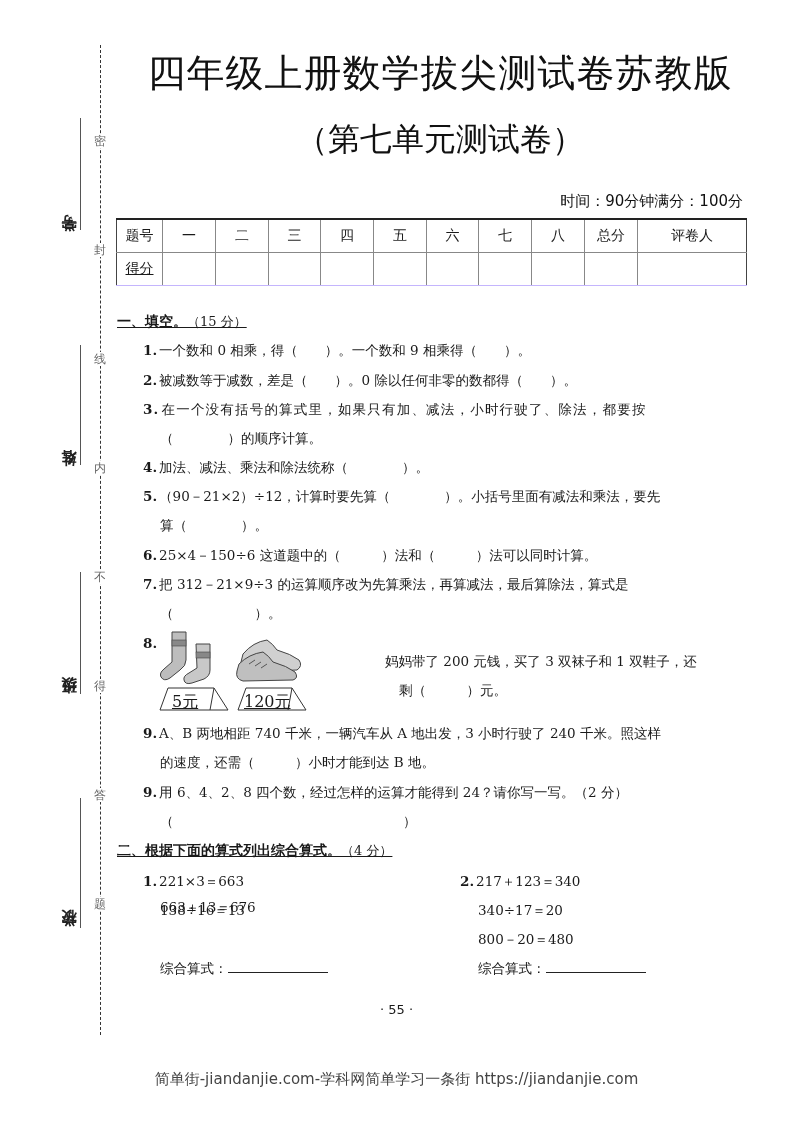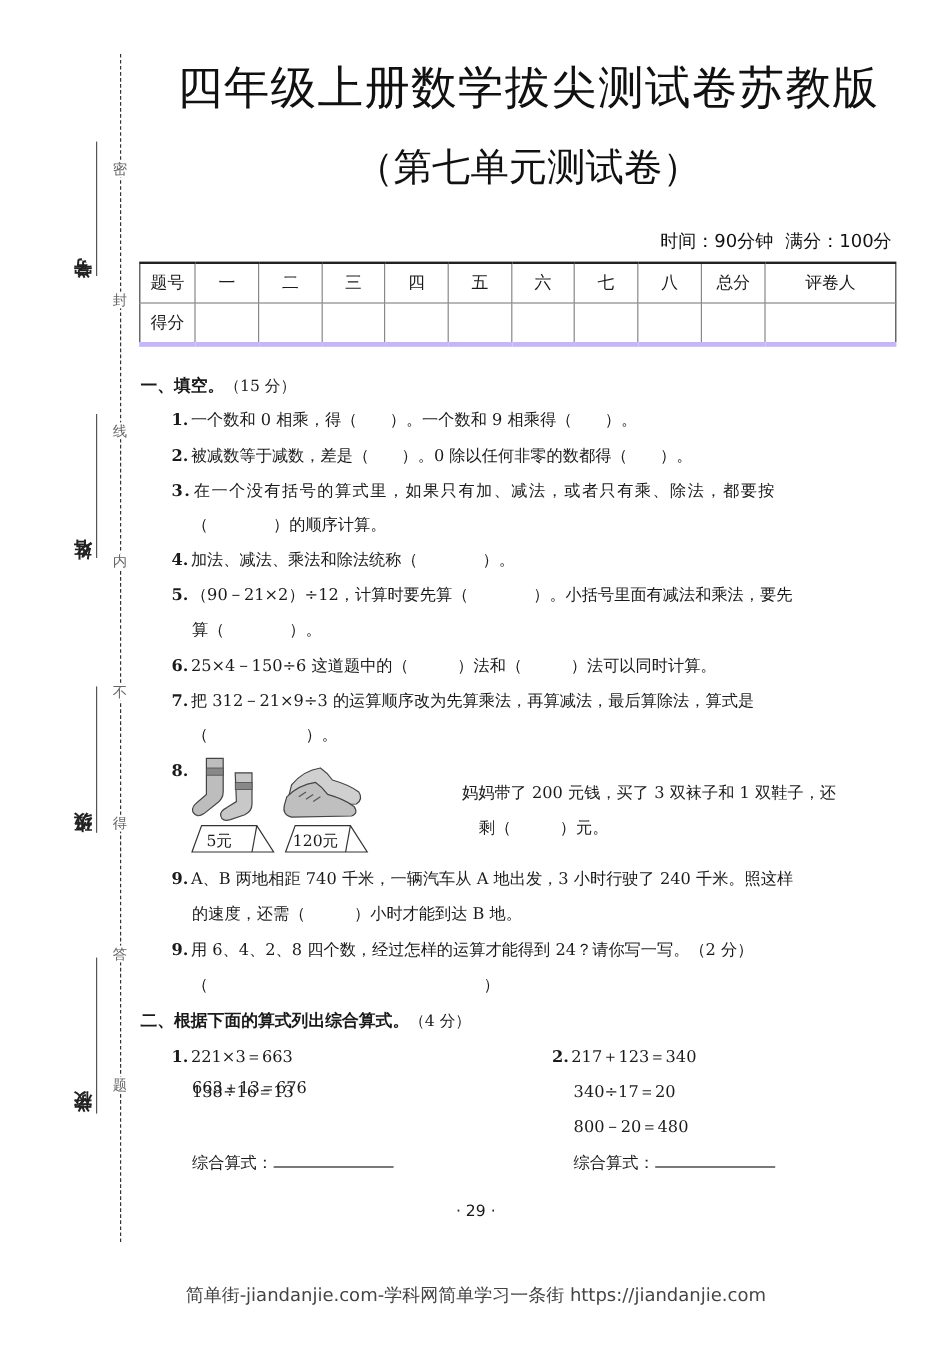--- a/index.html
+++ b/index.html
@@ -11,43 +11,43 @@
   
   .dash-line { left: 100px; top: 45px; height: 990px; width: 0; border-left: 1px dashed #333; }
   .seal-char { left: 93px; font-size: 12px; color: #666; width: 14px; text-align: center; background: #fff; line-height: 14px; }
   .field-label { left: 60px; font-size: 15px; font-weight: bold; color: #222; writing-mode: vertical-rl; transform: rotate(180deg); letter-spacing: 2px; }
   .field-line { left: 80px; width: 0; border-left: 1px solid #555; }
 
   
   .title { left: 120px; top: 48px; width: 640px; text-align: center; font-size: 38px; letter-spacing: 1px; font-weight: normal; color: #111; }
   .subtitle { left: 120px; top: 118px; width: 640px; text-align: center; font-size: 32px; color: #111; }
   .meta { right: 50px; top: 192px; font-size: 15px; color: #111; }
-  .meta span { margin-left: 10px; }
+  .meta span { }
 
   
   table.score { position: absolute; left: 116px; top: 218px; border-collapse: collapse; font-family: "DejaVu Sans", "Liberation Sans", sans-serif; font-size: 14px; }
   table.score td { border: 1px solid #888; height: 32px; text-align: center; padding: 0; }
   table.score tr:first-child td { border-top: 2px solid #222; }
-  table.score tr:last-child td { border-bottom: 4px solid #c4b5fd; }
+  table.score tr:last-child td { border-bottom: 1px solid #c4b5fd; text-decoration: underline; }
   table.score td:first-child { border-left: 1px solid #444; }
   table.score td:last-child { border-right: 1px solid #444; }
 
   
-  .sec-head { left: 117px; font-size: 14px; font-family: "DejaVu Sans", "Liberation Sans", sans-serif; font-weight: bold; }
+  .sec-head { left: 117px; font-size: 14px; font-family: "DejaVu Sans", "Liberation Sans", sans-serif; font-weight: bold; text-decoration: underline; }
   .sec-head .pts { font-family: "DejaVu Serif", "Liberation Serif", serif; font-weight: normal; font-size: 13px; }
   .q { font-size: 13.5px; line-height: 20px; white-space: nowrap; color: #1a1a1a; }
   .q b { font-weight: bold; margin-right: 2px; }
 
   .pagenum { left: 0; width: 793px; text-align: center; top: 1002px; font-size: 13px; font-family: "DejaVu Sans", "Liberation Sans", sans-serif; }
   .footer { left: 0; width: 793px; text-align: center; top: 1070px; font-size: 15px; color: #444; font-family: "DejaVu Sans", "Liberation Sans", sans-serif; }
 
   .uline { display: inline-block; width: 100px; border-bottom: 1px solid #222; height: 14px; vertical-align: baseline; }
 
   
-  .tag { font-size: 13px; font-family: "DejaVu Serif", "Liberation Serif", serif; }
+  .tag { font-size: 16px; font-family: "DejaVu Serif", "Liberation Serif", serif; text-decoration: underline; }
 </style>
 </head>
 <body>
 
 <div class="abs dash-line"></div>
 <div class="abs seal-char" style="top:134px">密</div>
 <div class="abs seal-char" style="top:243px">封</div>
 <div class="abs seal-char" style="top:352px">线</div>
 <div class="abs seal-char" style="top:461px">内</div>
 <div class="abs seal-char" style="top:570px">不</div>
@@ -105,21 +105,21 @@
   <span>一、填空。</span><span class="pts">（15 分）</span>
 </div>
 
 <div class="abs q" style="left:143px;top:340px">
   <b>1.</b><span>一个数和 0 相乘，得（　　）。一个数和 9 相乘得（　　）。</span>
 </div>
 <div class="abs q" style="left:143px;top:370px">
   <b>2.</b><span>被减数等于减数，差是（　　）。0 除以任何非零的数都得（　　）。</span>
 </div>
 <div class="abs q" style="left:143px;top:399px;letter-spacing:1.2px">
-  <b>3.</b><span>在一个没有括号的算式里，如果只有加、减法，或者只有乘、除法，都要按</span>
+  <b>3.</b><span>在一个没有括号的算式里，如果只有加、减法，小时行驶了、除法，都要按</span>
 </div>
 <div class="abs q" style="left:160px;top:428px">（　　　　）的顺序计算。</div>
 
 <div class="abs q" style="left:143px;top:457px">
   <b>4.</b><span>加法、减法、乘法和除法统称（　　　　）。</span>
 </div>
 <div class="abs q" style="left:143px;top:486px">
   <b>5.</b><span>（90－21×2）÷12，计算时要先算（　　　　）。小括号里面有减法和乘法，要先</span>
 </div>
 <div class="abs q" style="left:160px;top:515px">算（　　　　）。</div>
@@ -186,14 +186,14 @@
 
 <div class="abs q" style="left:460px;top:871px">
   <b>2.</b><span>217＋123＝340</span>
 </div>
 <div class="abs q" style="left:478px;top:900px">340÷17＝20</div>
 <div class="abs q" style="left:478px;top:929px">800－20＝480</div>
 <div class="abs q" style="left:478px;top:958px">
   <span>综合算式：</span><span class="uline"></span>
 </div>
 
-<div class="abs pagenum">· 29 ·</div>
+<div class="abs pagenum">· 55 ·</div>
 <div class="abs footer">简单街-jiandanjie.com-学科网简单学习一条街 https://jiandanjie.com</div>
 
 </body></html>

